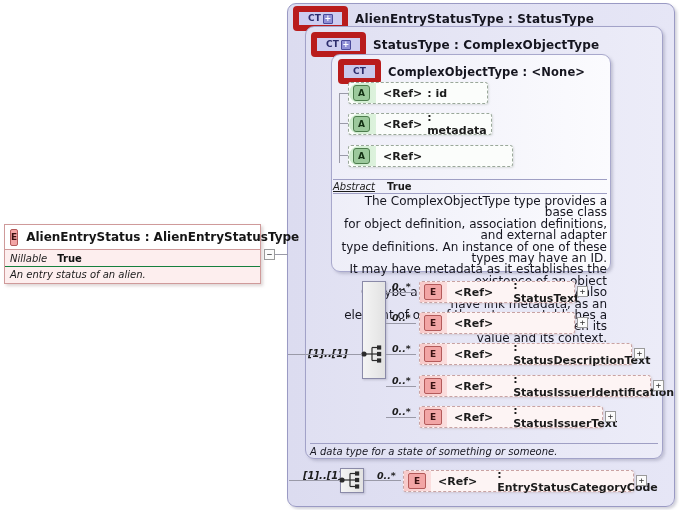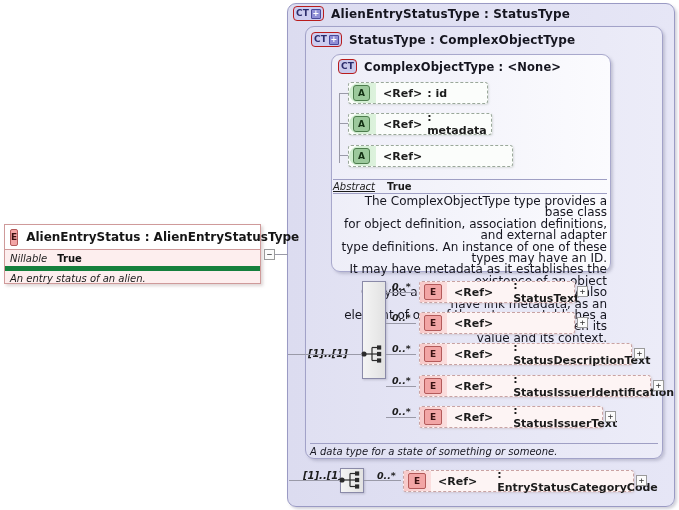--- a/index.html
+++ b/index.html
@@ -35,26 +35,26 @@
     position:absolute;
     display:flex;align-items:center;
     white-space:nowrap;
     font-size:12px;
     font-weight:bold;
     color:#15151f;
     letter-spacing:.15px;
   }
   .badge-ct{
     display:inline-flex;align-items:center;
-    border:1px solid #b91c1c;
+    border:6px solid #b91c1c;
     border-radius:4px;
     background:#cdcdf0;
     color:#2b2b6b;
     font-size:9px;font-weight:bold;
-    padding:0 2px;height:13px;
+    padding:0 9px;height:13px;
     margin-right:7px;
     line-height:11px;
   }
   .badge-ct .plus{
     display:inline-block;
     width:8px;height:8px;
     margin-left:2px;
     border:1px solid #4a4a9a;
     background:#8f8fd6;
     color:#ffffff;
@@ -148,21 +148,21 @@
   }
   .root-el-head .badge-e{width:17px;height:15px;}
   .root-el-title{
     font-size:12px;font-weight:bold;color:#151515;
     margin-left:8px;white-space:nowrap;
   }
   .root-el-prop{
     display:flex;align-items:center;
     height:16px;
     padding-left:5px;
-    border-bottom:5px solid #15803d;
+    border-bottom:1px solid #15803d;
     font-size:10px;
   }
   .prop-key{font-style:italic;color:#1a1a1a;}
   .prop-val{font-weight:bold;margin-left:10px;color:#111;}
   .root-el-doc{
     padding:2px 5px 0 5px;
     font-size:10px;font-style:italic;color:#1a1a1a;
     white-space:nowrap;
   }
 

